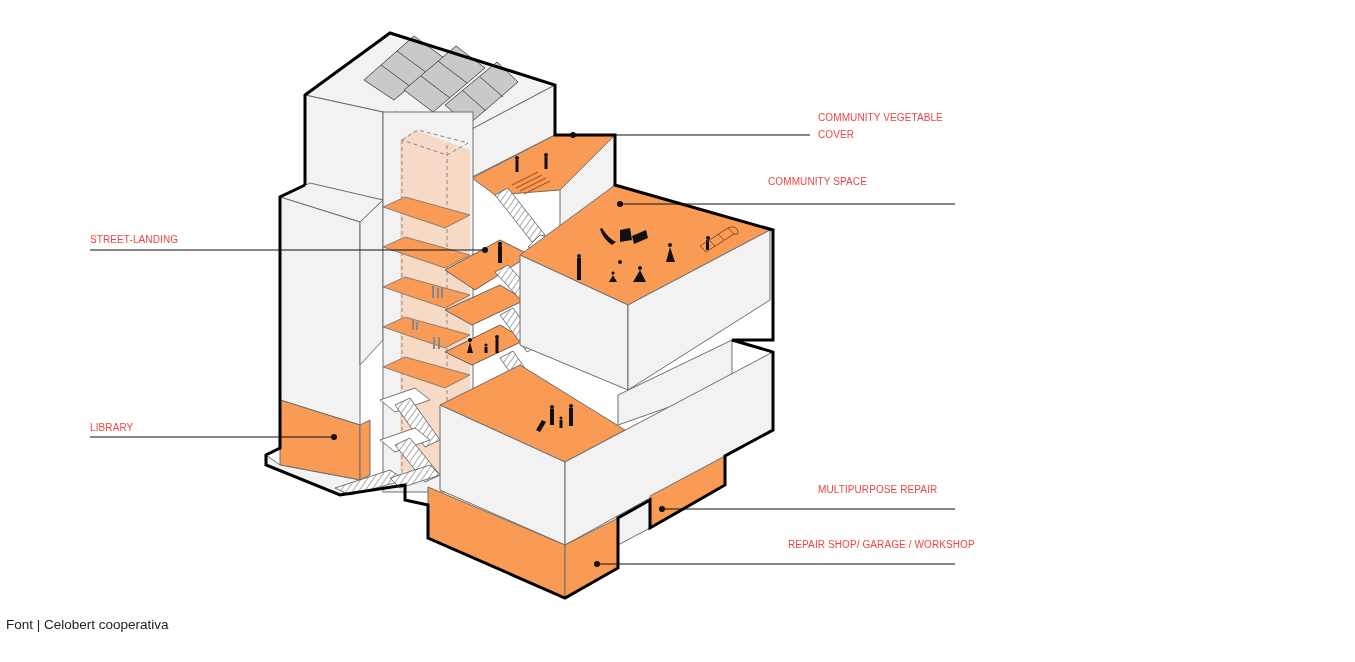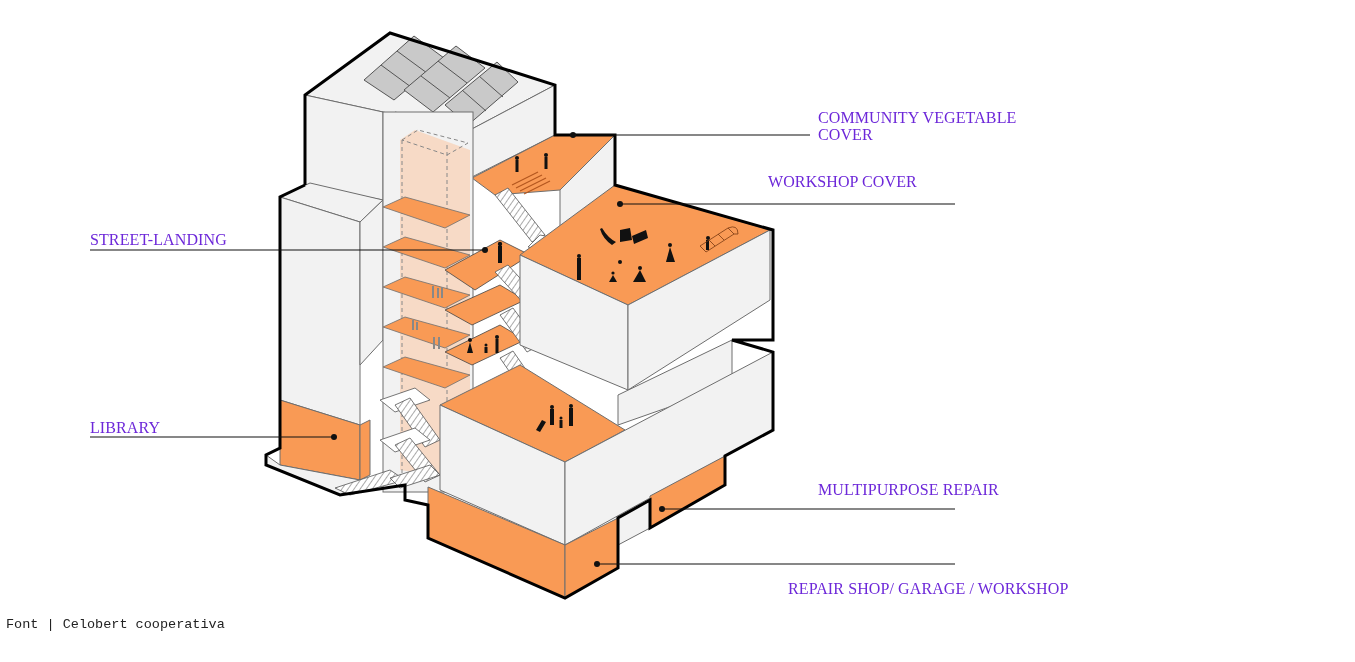--- a/index.html
+++ b/index.html
@@ -1,19 +1,19 @@
 <!DOCTYPE html>
 <html><head>
 <meta charset="utf-8">
 <style>
   html, body { margin: 0; padding: 0; background: #ffffff; }
   body { width: 1355px; height: 662px; position: relative; overflow: hidden; }
   #canvas { position: absolute; left: 0; top: 0; width: 1355px; height: 662px; }
-  .label { position: absolute; font-family: Liberation Serif, serif; font-size: 16px; color: #6d28d9; line-height: 17px; letter-spacing: 0.1px; }
-  .credit { position: absolute; left: 6px; top: 617px; font-family: Liberation Mono, monospace; font-size: 13.5px; color: #222; }
+  .label { position: absolute; font-family: Liberation Sans, sans-serif; font-size: 10px; color: #ef4444; line-height: 17px; letter-spacing: 0.1px; }
+  .credit { position: absolute; left: 6px; top: 617px; font-family: Liberation Sans, sans-serif; font-size: 13.5px; color: #222; }
 </style>
 </head>
 <body>
 
 <svg id="canvas" viewBox="0 0 1355 662" xmlns="http://www.w3.org/2000/svg">
   <defs>
     <pattern id="stairs" width="5" height="5" patternUnits="userSpaceOnUse" patternTransform="rotate(35)">
       <rect width="5" height="5" fill="#ffffff"></rect>
       <line x1="0" y1="0" x2="0" y2="5" stroke="#555" stroke-width="1"></line>
     </pattern>
@@ -191,19 +191,19 @@
     <circle cx="334" cy="437" r="3"></circle>
     <circle cx="662" cy="509" r="3"></circle>
     <circle cx="597" cy="564" r="3"></circle>
   </g>
 </svg>
 
 <div class="label" style="left:818px; top:109px;">
   <div>COMMUNITY VEGETABLE</div>
   <div>COVER</div>
 </div>
-<div class="label" style="left:768px; top:173px;">WORKSHOP COVER</div>
+<div class="label" style="left:768px; top:173px;">COMMUNITY SPACE</div>
 <div class="label" style="left:90px; top:231px;">STREET-LANDING</div>
 <div class="label" style="left:90px; top:419px;">LIBRARY</div>
 <div class="label" style="left:818px; top:481px;">MULTIPURPOSE REPAIR</div>
-<div class="label" style="left:788px; top:536px;margin-top:44px;">REPAIR SHOP/ GARAGE / WORKSHOP</div>
+<div class="label" style="left:788px; top:536px;">REPAIR SHOP/ GARAGE / WORKSHOP</div>
 
 <div class="credit">Font | Celobert cooperativa</div>
 
 </body></html>

